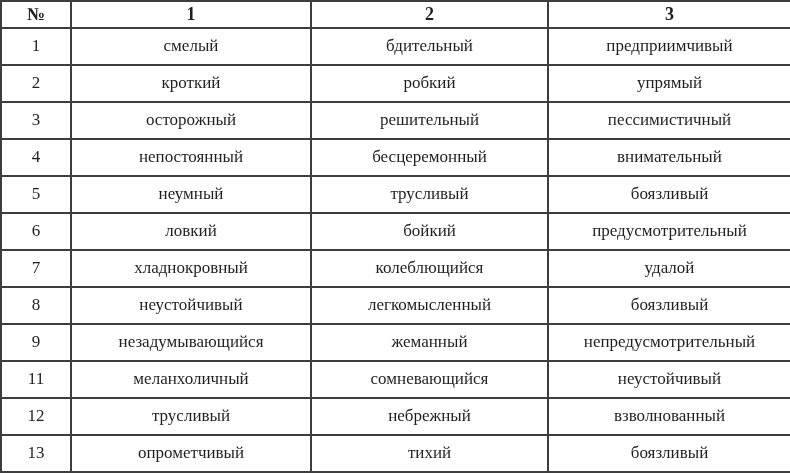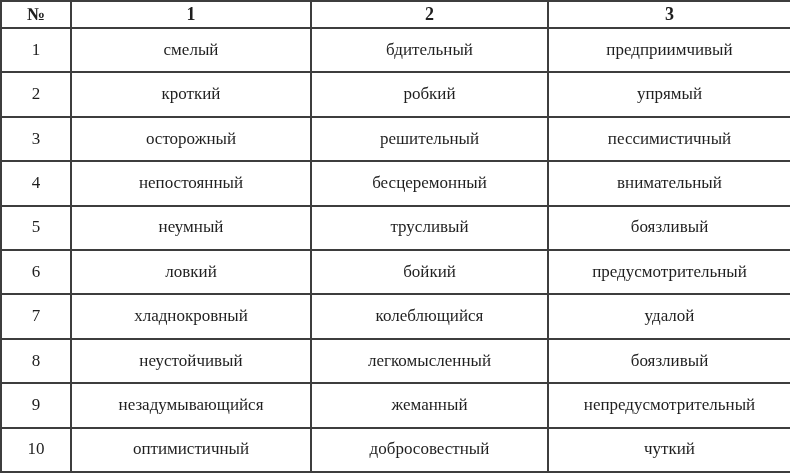--- a/index.html
+++ b/index.html
@@ -113,20 +113,32 @@
           <td>легкомысленный</td>
           <td>боязливый</td>
         </tr>
         <tr>
           <td>9</td>
           <td>незадумывающийся</td>
           <td>жеманный</td>
           <td>непредусмотрительный</td>
         </tr>
         <tr>
-          <td>10</td>
-          <td>оптимистичный</td>
-          <td>добросовестный</td>
-          <td>чуткий</td>
+          <td>11</td>
+          <td>меланхоличный</td>
+          <td>сомневающийся</td>
+          <td>неустойчивый</td>
+        </tr>
+        <tr>
+          <td>12</td>
+          <td>трусливый</td>
+          <td>небрежный</td>
+          <td>взволнованный</td>
+        </tr>
+        <tr>
+          <td>13</td>
+          <td>опрометчивый</td>
+          <td>тихий</td>
+          <td>боязливый</td>
         </tr>
       </tbody>
   </table>
 </div>
 
 </body></html>

